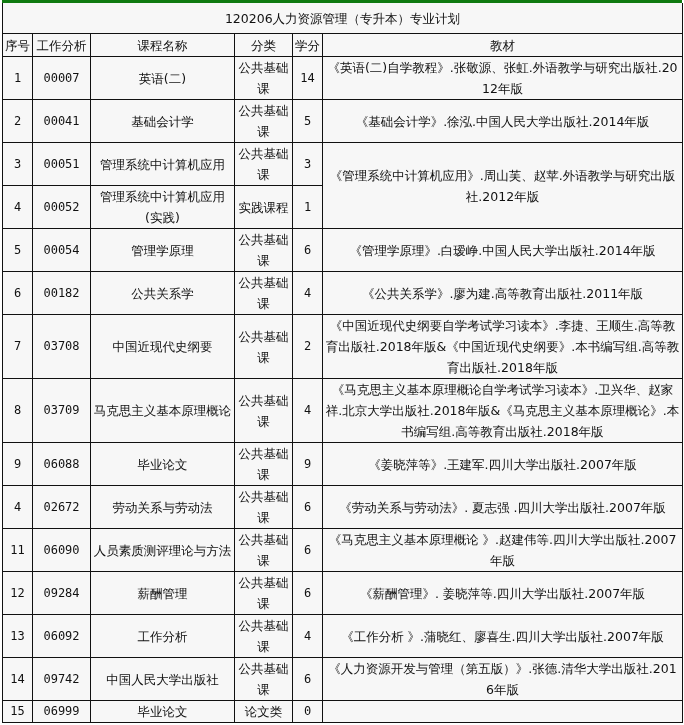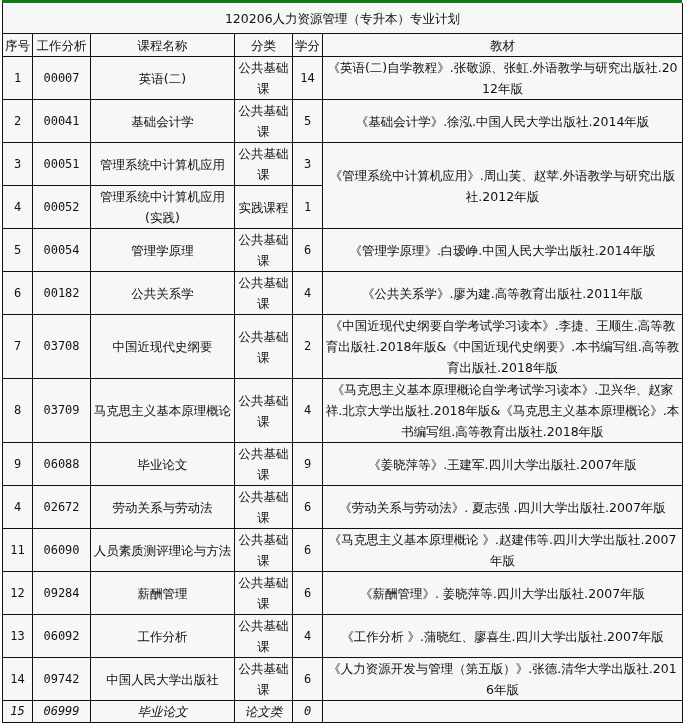--- a/index.html
+++ b/index.html
@@ -20,21 +20,21 @@
     padding: 0 1px;
     text-align: center;
     vertical-align: middle;
     font-weight: normal;
     word-break: break-all;
   }
   .title-cell { height: 30px; font-size: 12.5px; border-top: none !important; }
   .hdr th { height: 22px; }
   .r2 td { height: 42px; }
   .r3 td { height: 63px; }
-  .r1 td { height: 21px; font-style: italic; }
+  .r1 td { height: 21px; }
   .num { font-family: "DejaVu Sans Mono", "Liberation Mono", monospace; font-size: 12px; }
   .book { padding: 0 2px !important; }
 </style>
 </head>
 <body>
 
 <div class="wrap">
   <div class="topbar"></div>
   <table class="plan">
     <colgroup>

